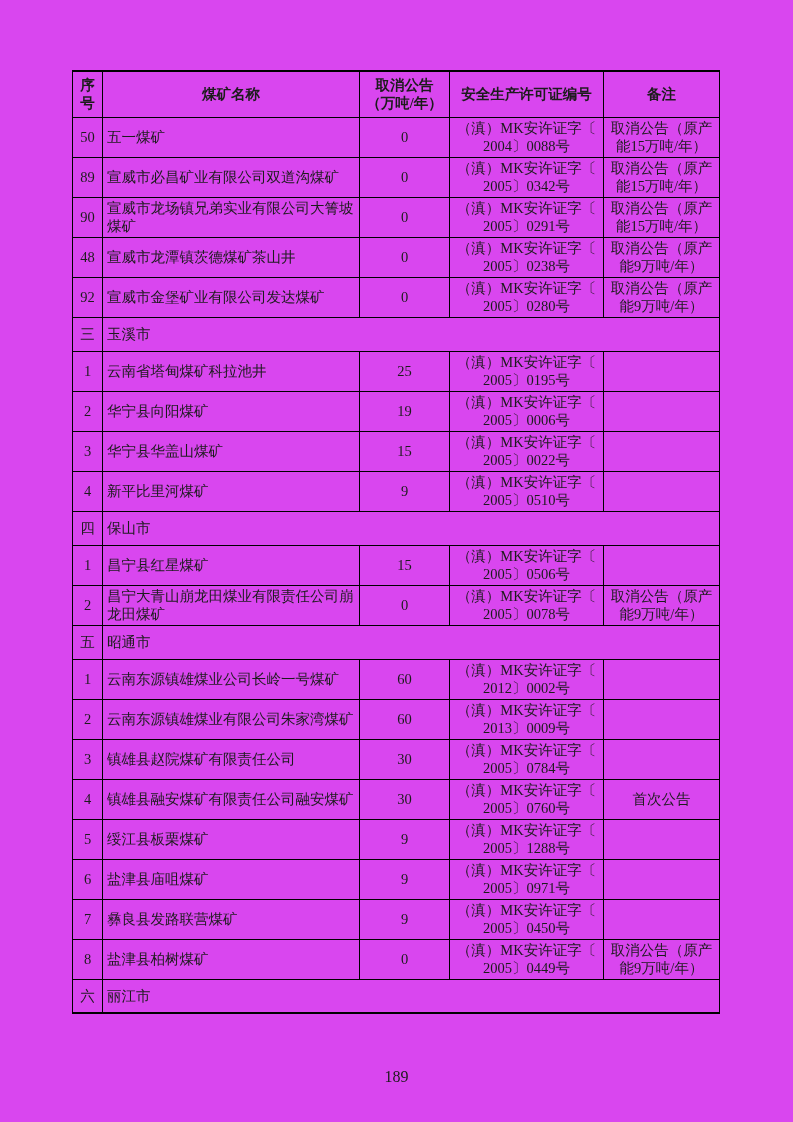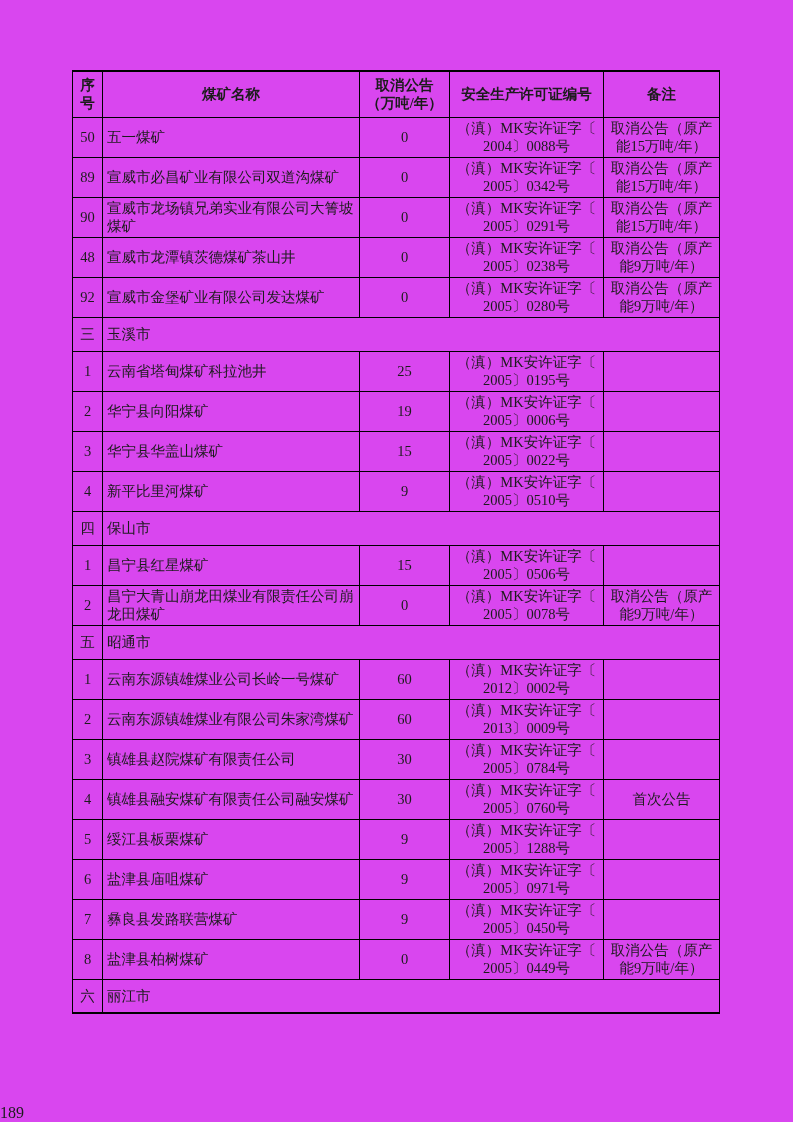--- a/index.html
+++ b/index.html
@@ -49,23 +49,23 @@
   tr.section-row { height: 34px; }
   .c-no   { text-align: center; }
   .c-name { text-align: left; padding-left: 6px; padding-right: 8px; margin-left: 40px; }
   .c-cap  { text-align: center; }
   .c-lic  { text-align: center; white-space: pre-line; }
   .c-rem  { text-align: center; padding-left: 8px; padding-right: 8px; }
   .c-section { text-align: left; padding-left: 6px; }
   .page-number {
     position: absolute;
     left: 0;
-    top: 1104px;
+    top: 1068px;
     width: 793px;
-    text-align: left;
+    text-align: center;
     font-size: 16px;
     color: #1c1c1c;
   }
 </style>
 </head>
 <body>
 
 <div class="page">
 
   <table class="mine-table">

